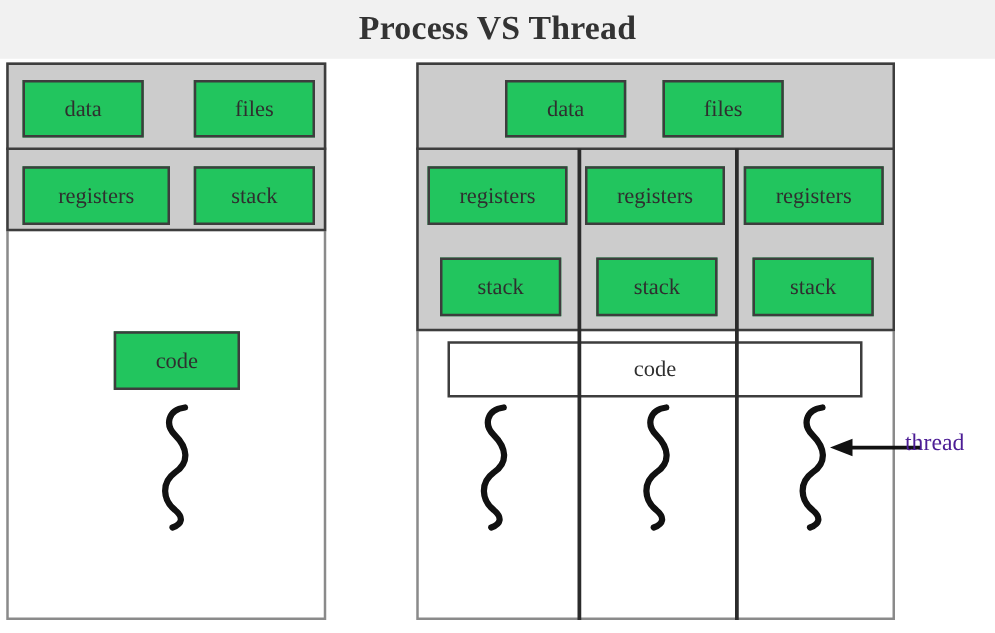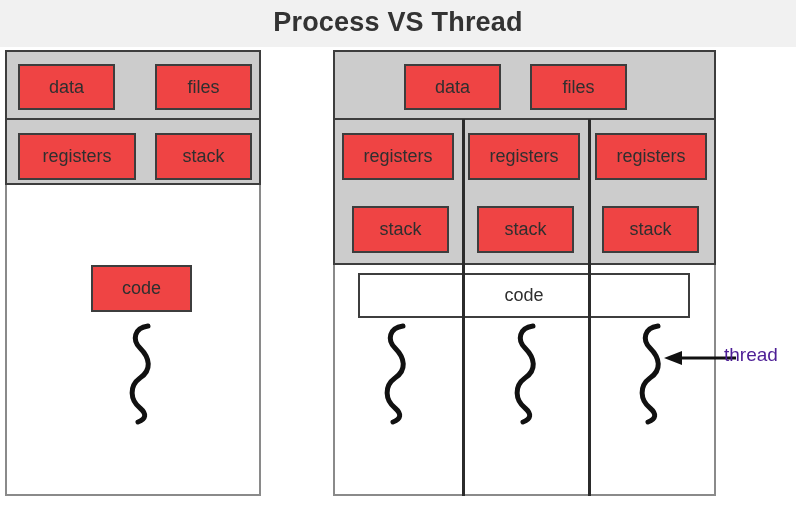--- a/index.html
+++ b/index.html
@@ -6,21 +6,21 @@
     margin: 0;
     padding: 0;
     background: #ffffff;
   }
   #page {
     position: relative;
     width: 796px;
     height: 506px;
     overflow: hidden;
     background: #ffffff;
-    font-family: Liberation Sans, sans-serif;
+    font-family: Liberation Serif, serif;
   }
   #header-band {
     position: absolute;
     left: 0; top: 0;
     width: 796px;
     height: 47px;
     background: #f1f1f1;
   }
   #page-title {
     position: absolute;
@@ -69,21 +69,21 @@
     width: 0;
     border-left: 3px solid #2b2b2b;
   }
   #divider-1 { left: 462px; top: 119px; height: 377px; }
   #divider-2 { left: 588px; top: 119px; height: 377px; }
 
   
   .cell-box {
     position: absolute;
     box-sizing: border-box;
-    background: #ef4444;
+    background: #22c55e;
     border: 2px solid #3d3d3d;
     display: flex;
     align-items: center;
     justify-content: center;
     font-size: 18px;
     color: #2f2f2f;
     white-space: nowrap;
   }
 
   

